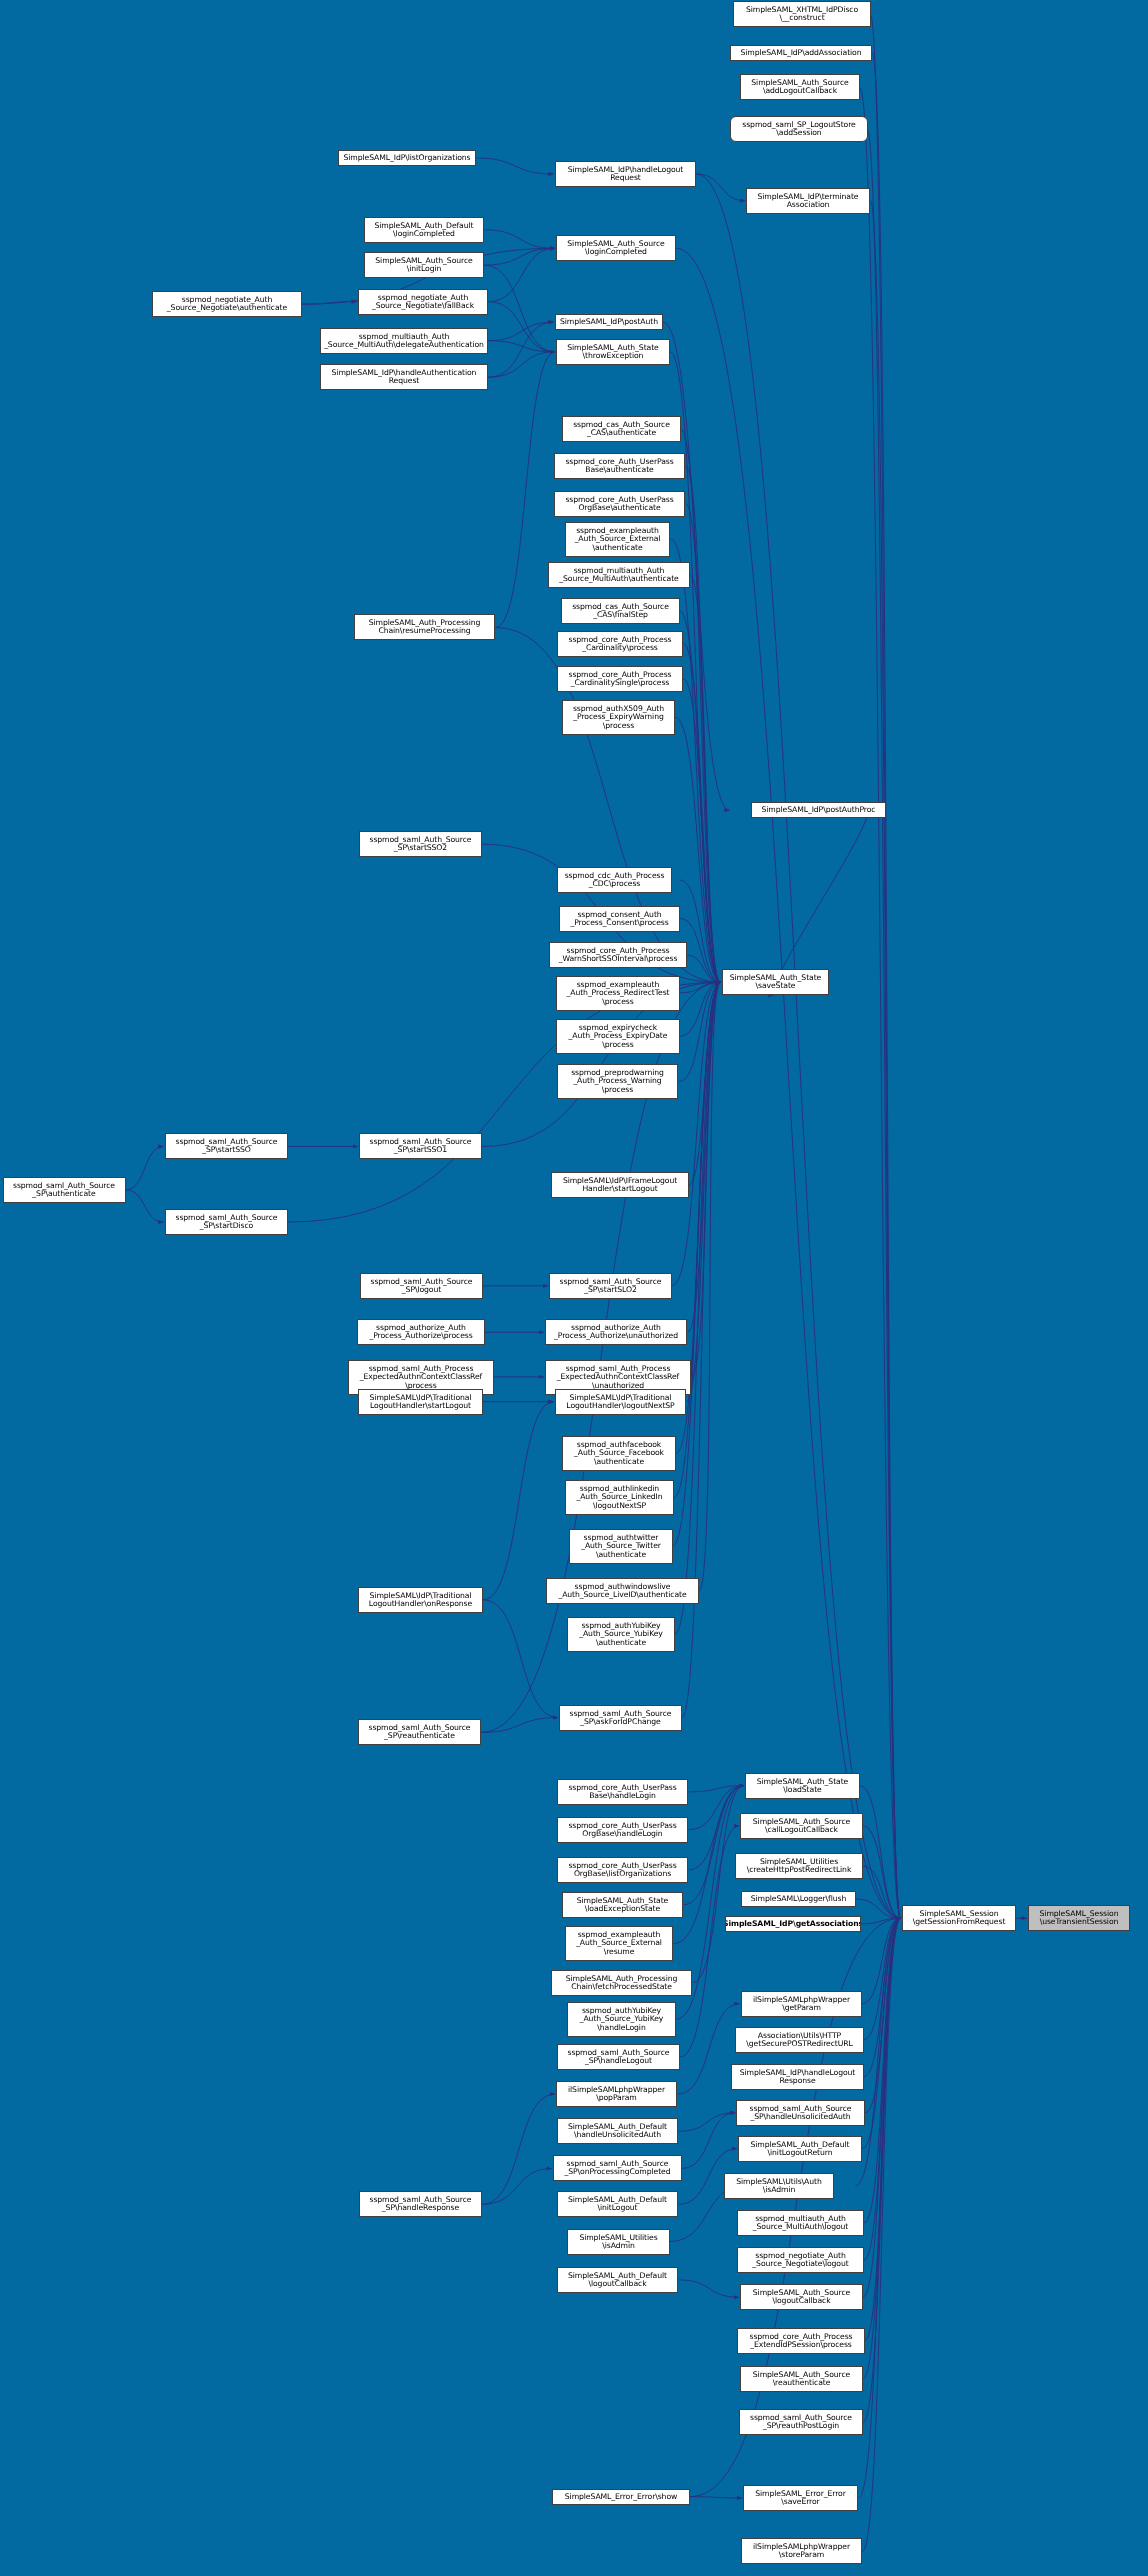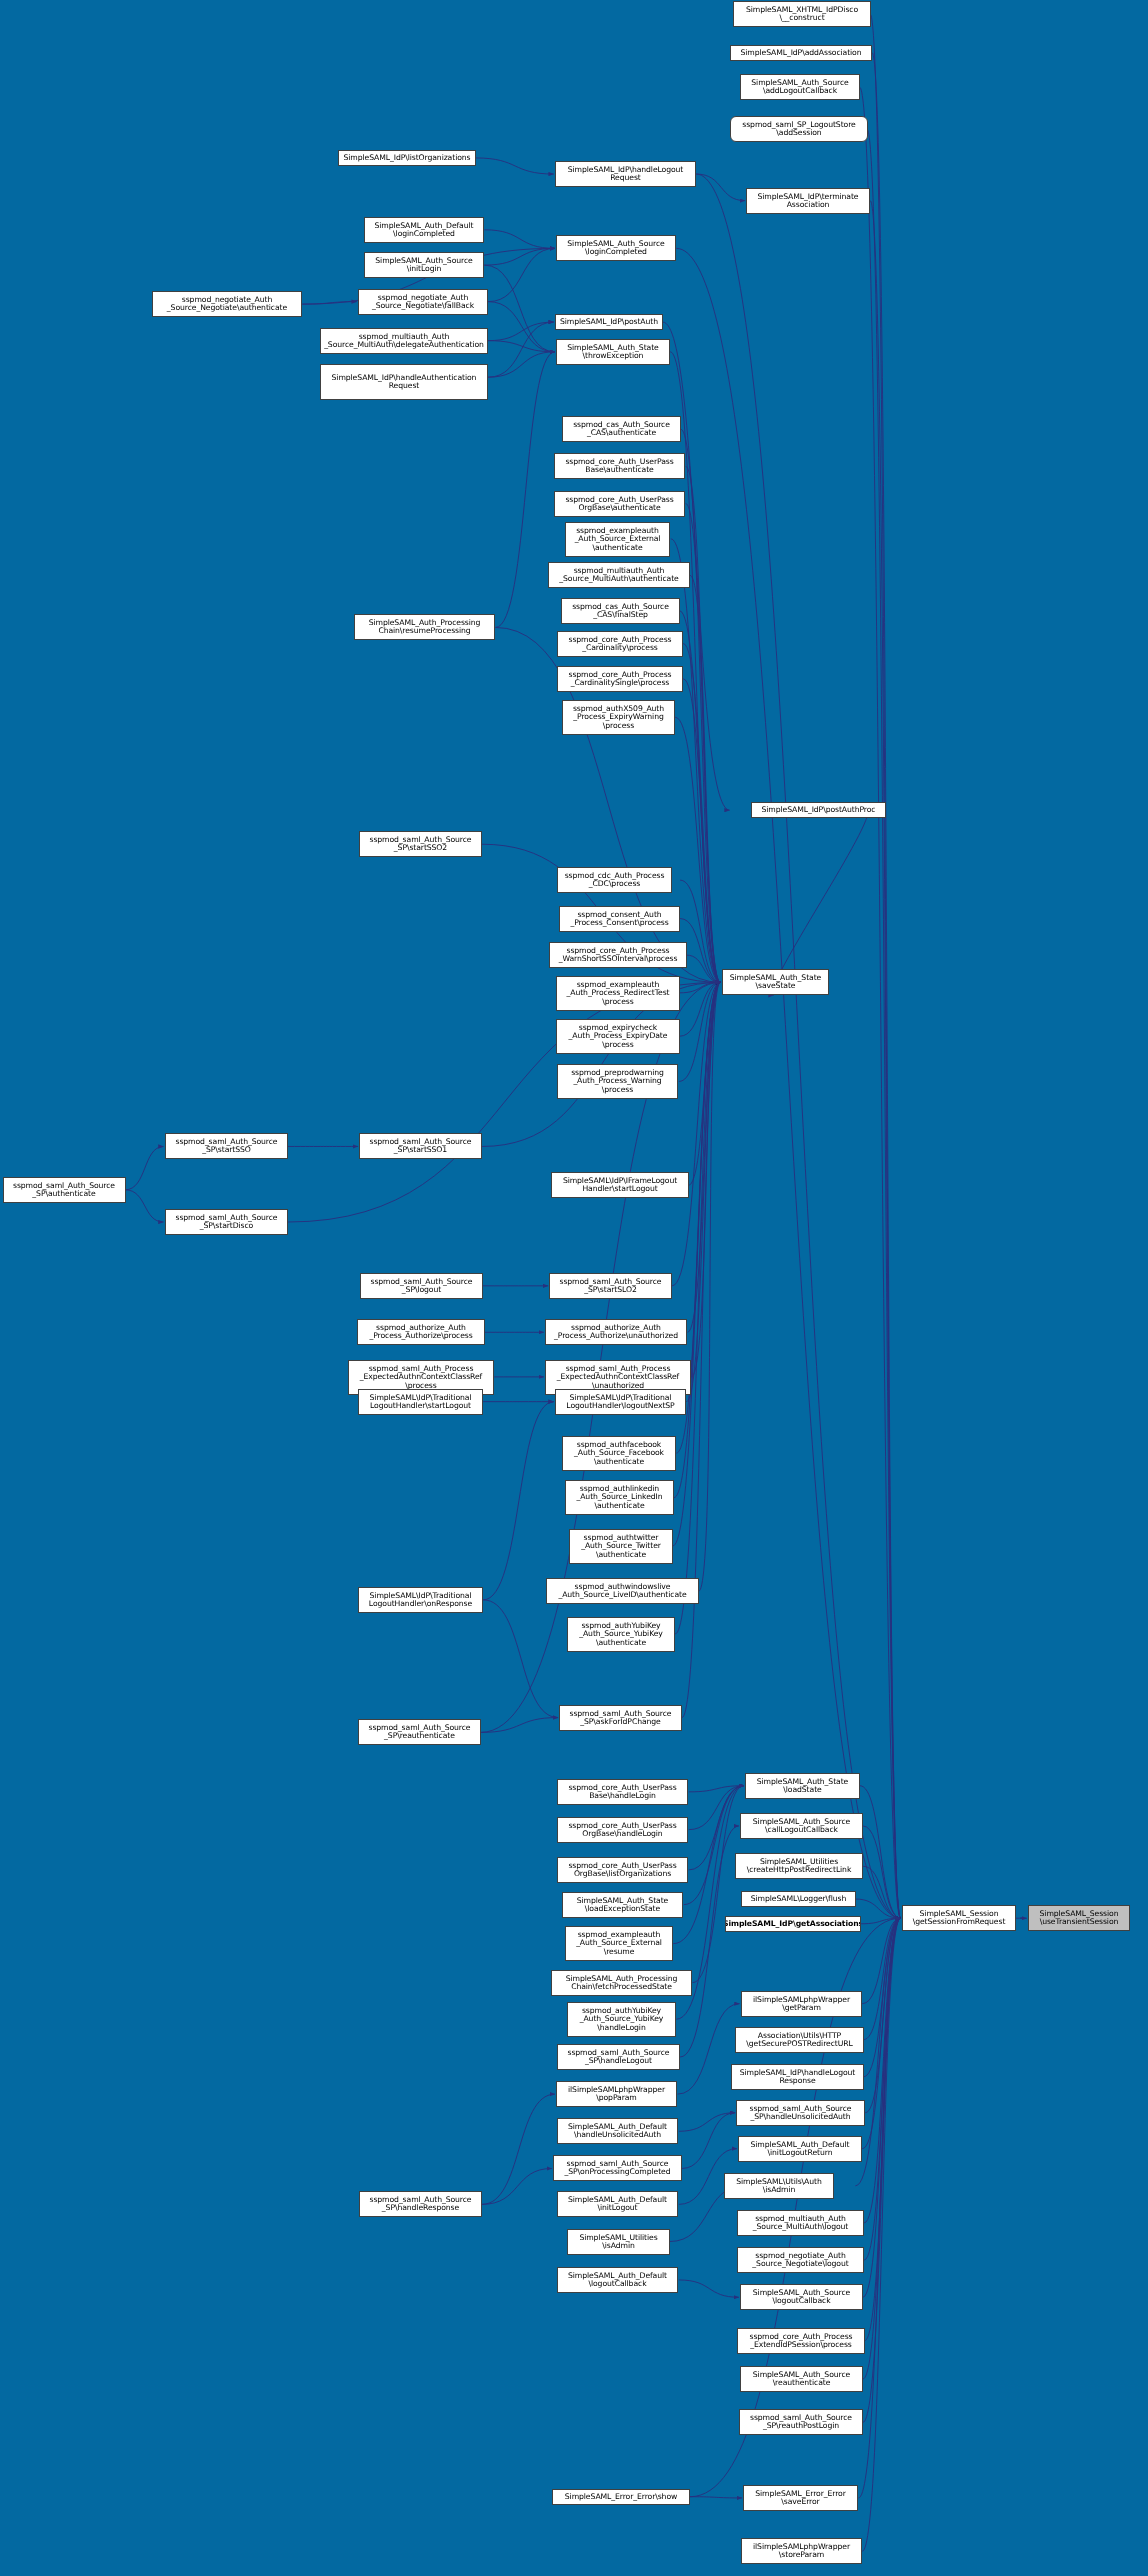--- a/index.html
+++ b/index.html
@@ -175,21 +175,21 @@
 \initLogin</div>
     <div class="node" style="left: 152px; top: 291px; width: 150px; height: 26px;">sspmod_negotiate_Auth
 _Source_Negotiate\authenticate</div>
     <div class="node" style="left: 358px; top: 289px; width: 130px; height: 26px;">sspmod_negotiate_Auth
 _Source_Negotiate\fallBack</div>
     <div class="node" style="left: 555px; top: 314px; width: 108px; height: 16px;">SimpleSAML_IdP\postAuth</div>
     <div class="node" style="left: 320px; top: 328px; width: 168px; height: 26px;">sspmod_multiauth_Auth
 _Source_MultiAuth\delegateAuthentication</div>
     <div class="node" style="left: 556px; top: 339px; width: 114px; height: 26px;">SimpleSAML_Auth_State
 \throwException</div>
-    <div class="node" style="left: 320px; top: 364px; width: 168px; height: 36px;">SimpleSAML_IdP\handleAuthentication
+    <div class="node" style="left: 320px; top: 364px; width: 168px; height: 26px;">SimpleSAML_IdP\handleAuthentication
 Request</div>
     <div class="node" style="left: 562px; top: 416px; width: 119px; height: 26px;">sspmod_cas_Auth_Source
 _CAS\authenticate</div>
     <div class="node" style="left: 554px; top: 453px; width: 131px; height: 26px;">sspmod_core_Auth_UserPass
 Base\authenticate</div>
     <div class="node" style="left: 554px; top: 491px; width: 131px; height: 26px;">sspmod_core_Auth_UserPass
 OrgBase\authenticate</div>
     <div class="node" style="left: 565px; top: 522px; width: 105px; height: 35px;">sspmod_exampleauth
 _Auth_Source_External
 \authenticate</div>
@@ -252,21 +252,21 @@
 \unauthorized</div>
     <div class="node" style="left: 358px; top: 1389px; width: 125px; height: 26px;">SimpleSAML\IdP\Traditional
 LogoutHandler\startLogout</div>
     <div class="node" style="left: 555px; top: 1389px; width: 131px; height: 26px;">SimpleSAML\IdP\Traditional
 LogoutHandler\logoutNextSP</div>
     <div class="node" style="left: 562px; top: 1436px; width: 114px; height: 35px;">sspmod_authfacebook
 _Auth_Source_Facebook
 \authenticate</div>
     <div class="node" style="left: 565px; top: 1480px; width: 109px; height: 35px;">sspmod_authlinkedin
 _Auth_Source_LinkedIn
-\authenticate</div>
+\logoutNextSP</div>
     <div class="node" style="left: 569px; top: 1529px; width: 104px; height: 35px;">sspmod_authtwitter
 _Auth_Source_Twitter
 \authenticate</div>
     <div class="node" style="left: 546px; top: 1578px; width: 153px; height: 26px;">sspmod_authwindowslive
 _Auth_Source_LiveID\authenticate</div>
     <div class="node" style="left: 567px; top: 1617px; width: 108px; height: 35px;">sspmod_authYubiKey
 _Auth_Source_YubiKey
 \authenticate</div>
     <div class="node" style="left: 358px; top: 1587px; width: 125px; height: 26px;">SimpleSAML\IdP\Traditional
 LogoutHandler\onResponse</div>

